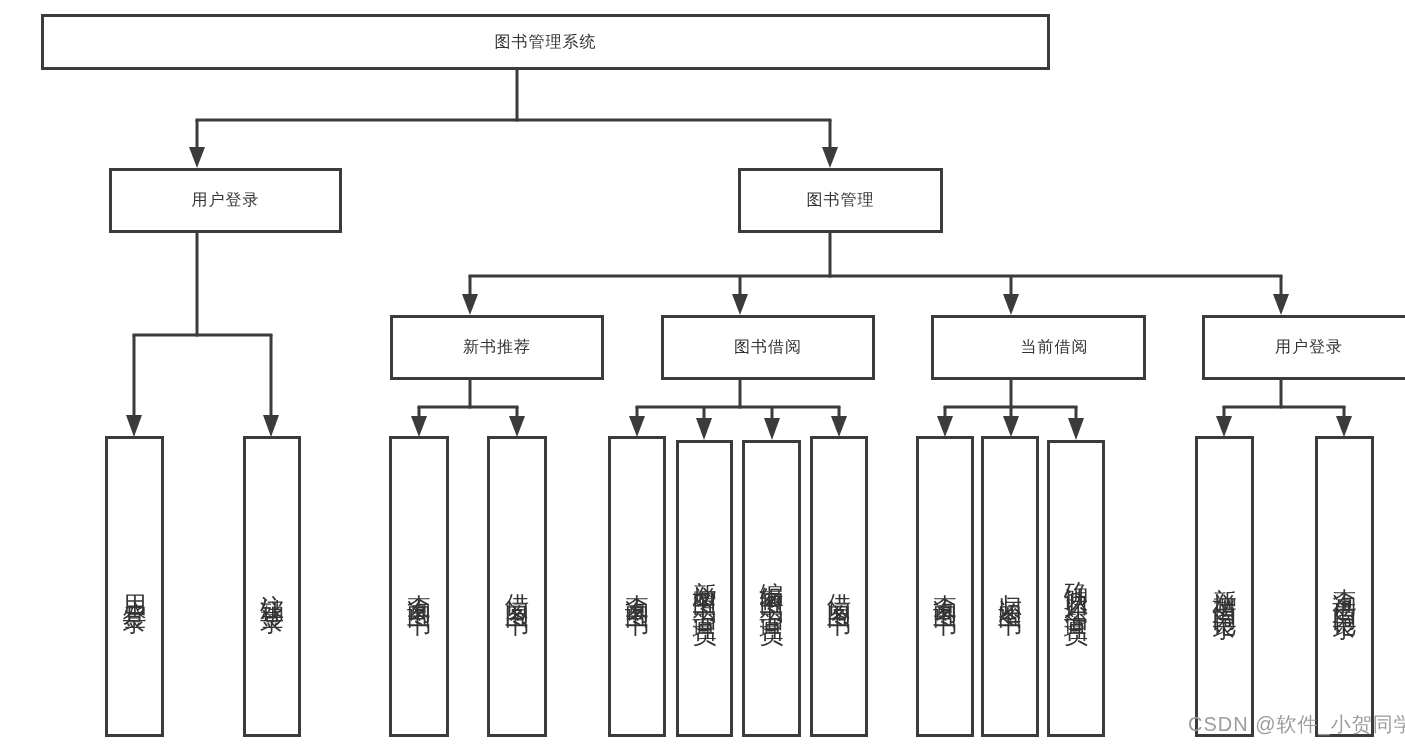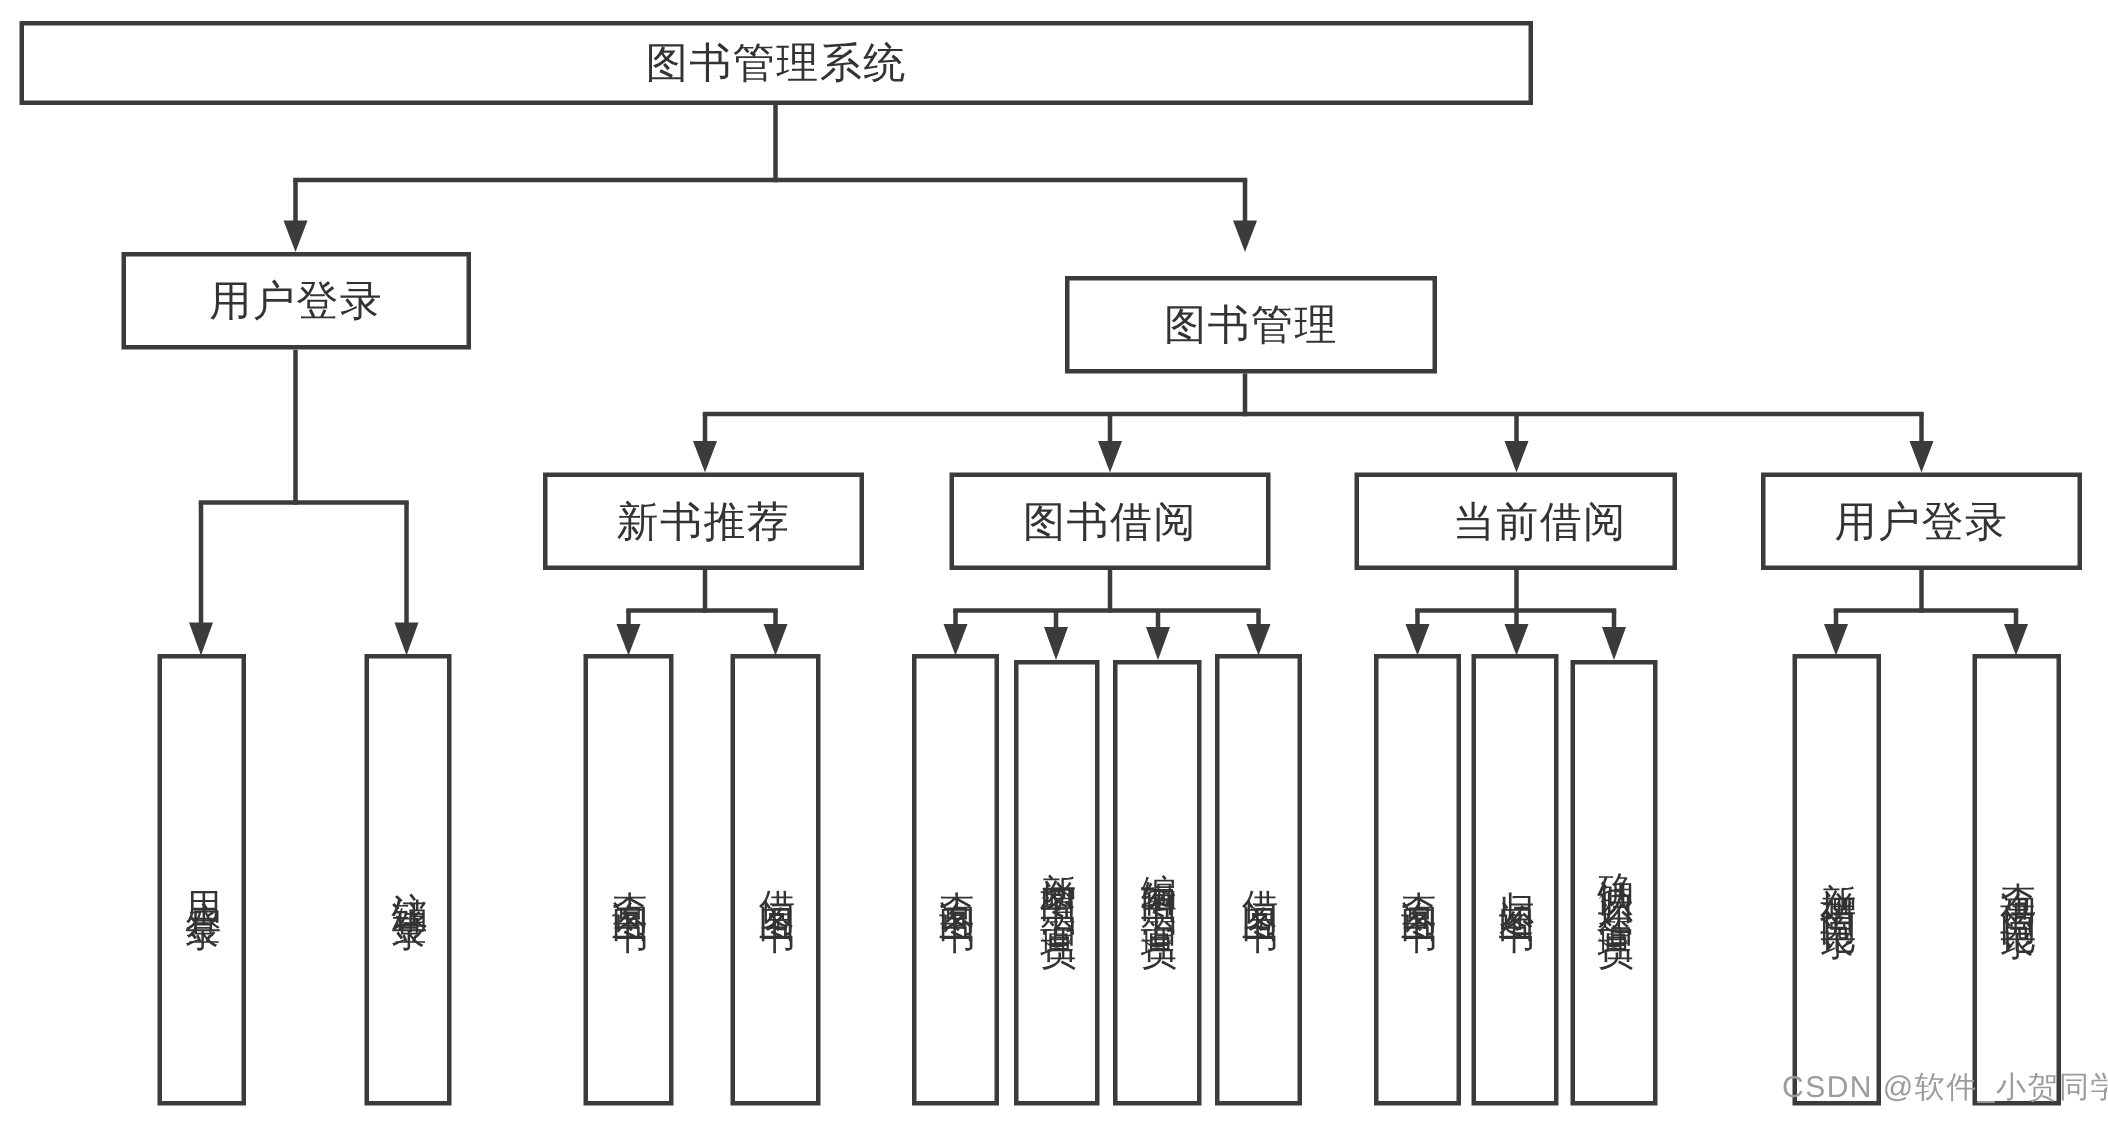--- a/index.html
+++ b/index.html
@@ -31,23 +31,24 @@
     fill: var(--line);
     stroke: none;
   }
   .hbox {
     position: absolute;
     border: 3px solid var(--line);
     background: var(--bg);
     display: flex;
     align-items: center;
     justify-content: center;
-    font-size: 28px;
+    font-size: 16px;
     color: var(--text);
     letter-spacing: 1px;
+    margin-left: 28px;
   }
   .vbox {
     position: absolute;
     top: 436px;
     height: 301px;
     border: 3px solid var(--line);
     background: var(--bg);
     display: flex;
     align-items: center;
     justify-content: center;
@@ -185,21 +186,21 @@
       <g>
         <line x1="1344" y1="407" x2="1344" y2="417"></line>
         <polygon points="1336,416 1352,416 1344,437"></polygon>
       </g>
     </g>
   </svg>
 
   <div class="hbox" style="left:13px; top:14px; width:1009px; height:56px;">图书管理系统</div>
 
   <div class="hbox" style="left:81px; top:168px; width:233px; height:65px;">用户登录</div>
-  <div class="hbox" style="left:710px; top:184px; width:248px; height:65px;">图书管理</div>
+  <div class="hbox" style="left:710px; top:168px; width:205px; height:65px;">图书管理</div>
 
   <div class="hbox" style="left:362px; top:315px; width:214px; height:65px;">新书推荐</div>
   <div class="hbox" style="left:633px; top:315px; width:214px; height:65px;">图书借阅</div>
   <div class="hbox" style="left:903px; top:315px; width:215px; height:65px;padding-left:32px;">当前借阅</div>
   <div class="hbox" style="left:1174px; top:315px; width:214px; height:65px;">用户登录</div>
 
   <div class="vbox" style="left:105px; width:59px;">用户登录</div>
   <div class="vbox" style="left:243px; width:58px;">注销登录</div>
 
   <div class="vbox" style="left:389px; width:60px;">查询图书</div>

